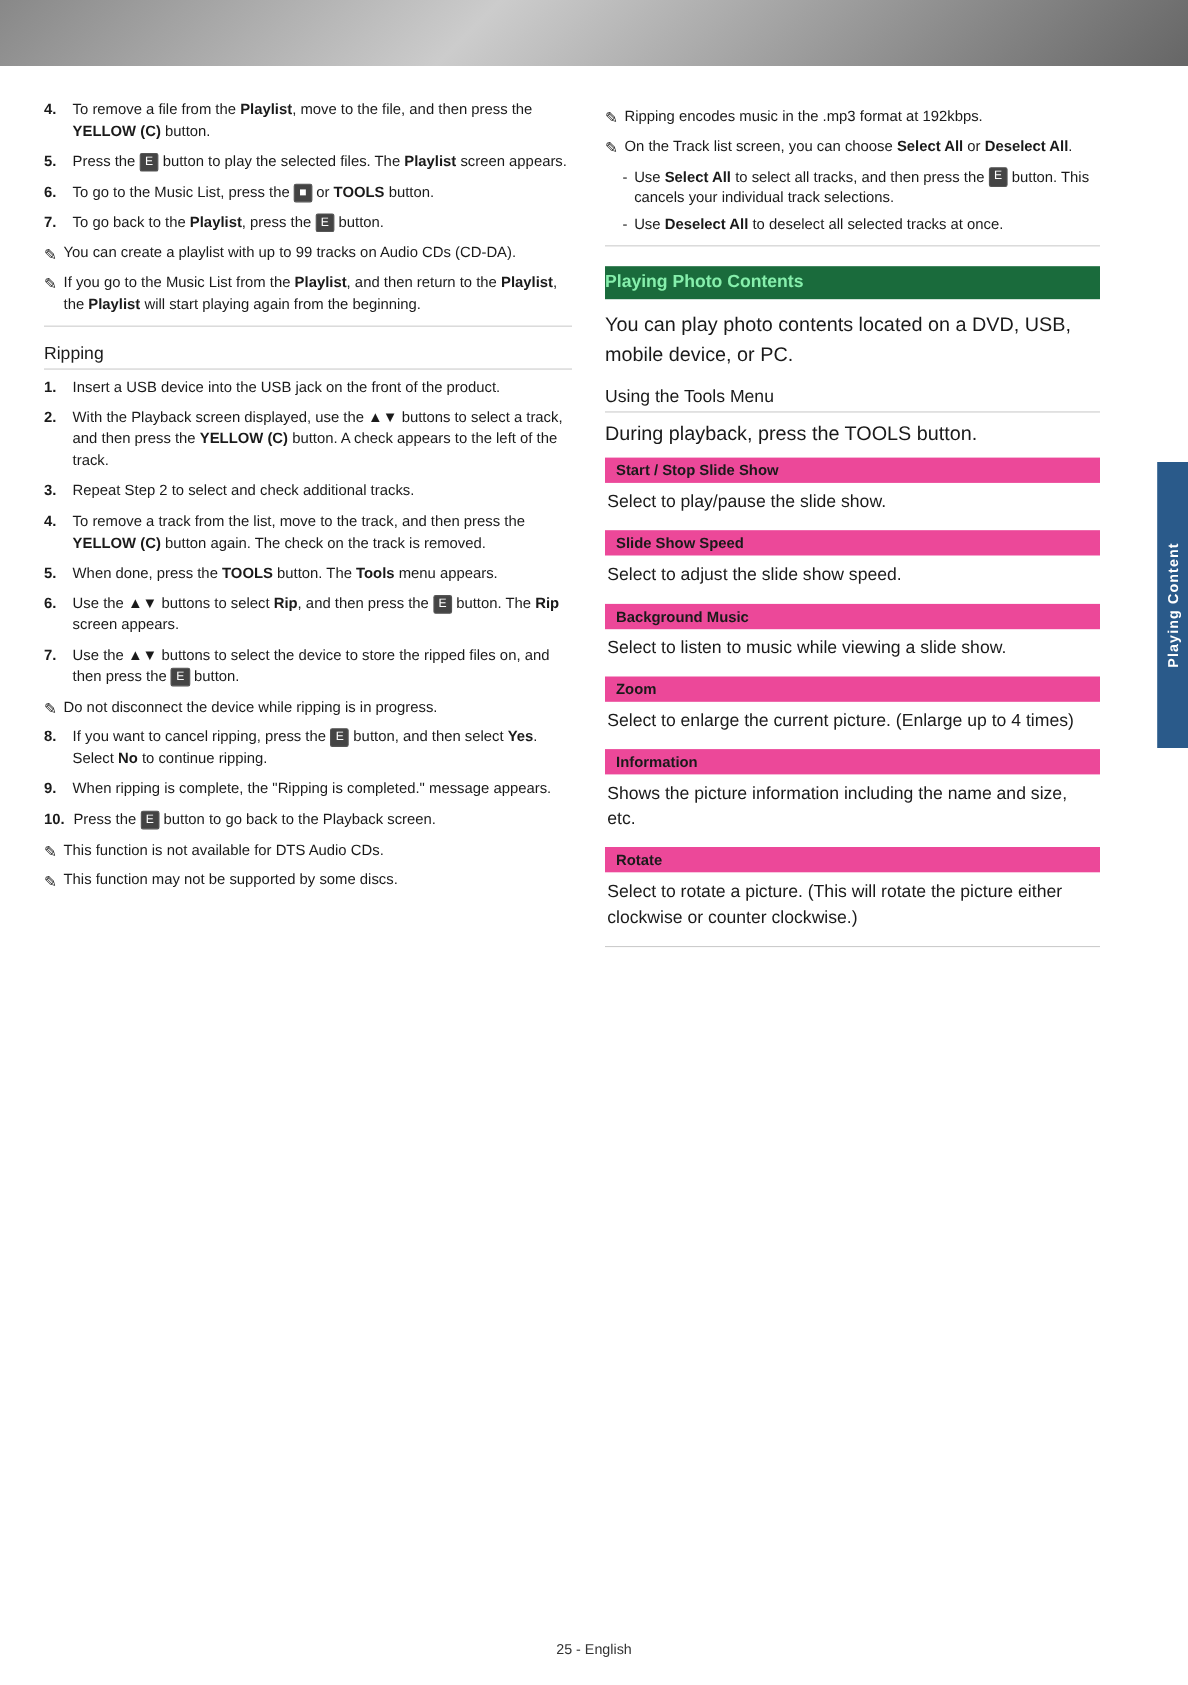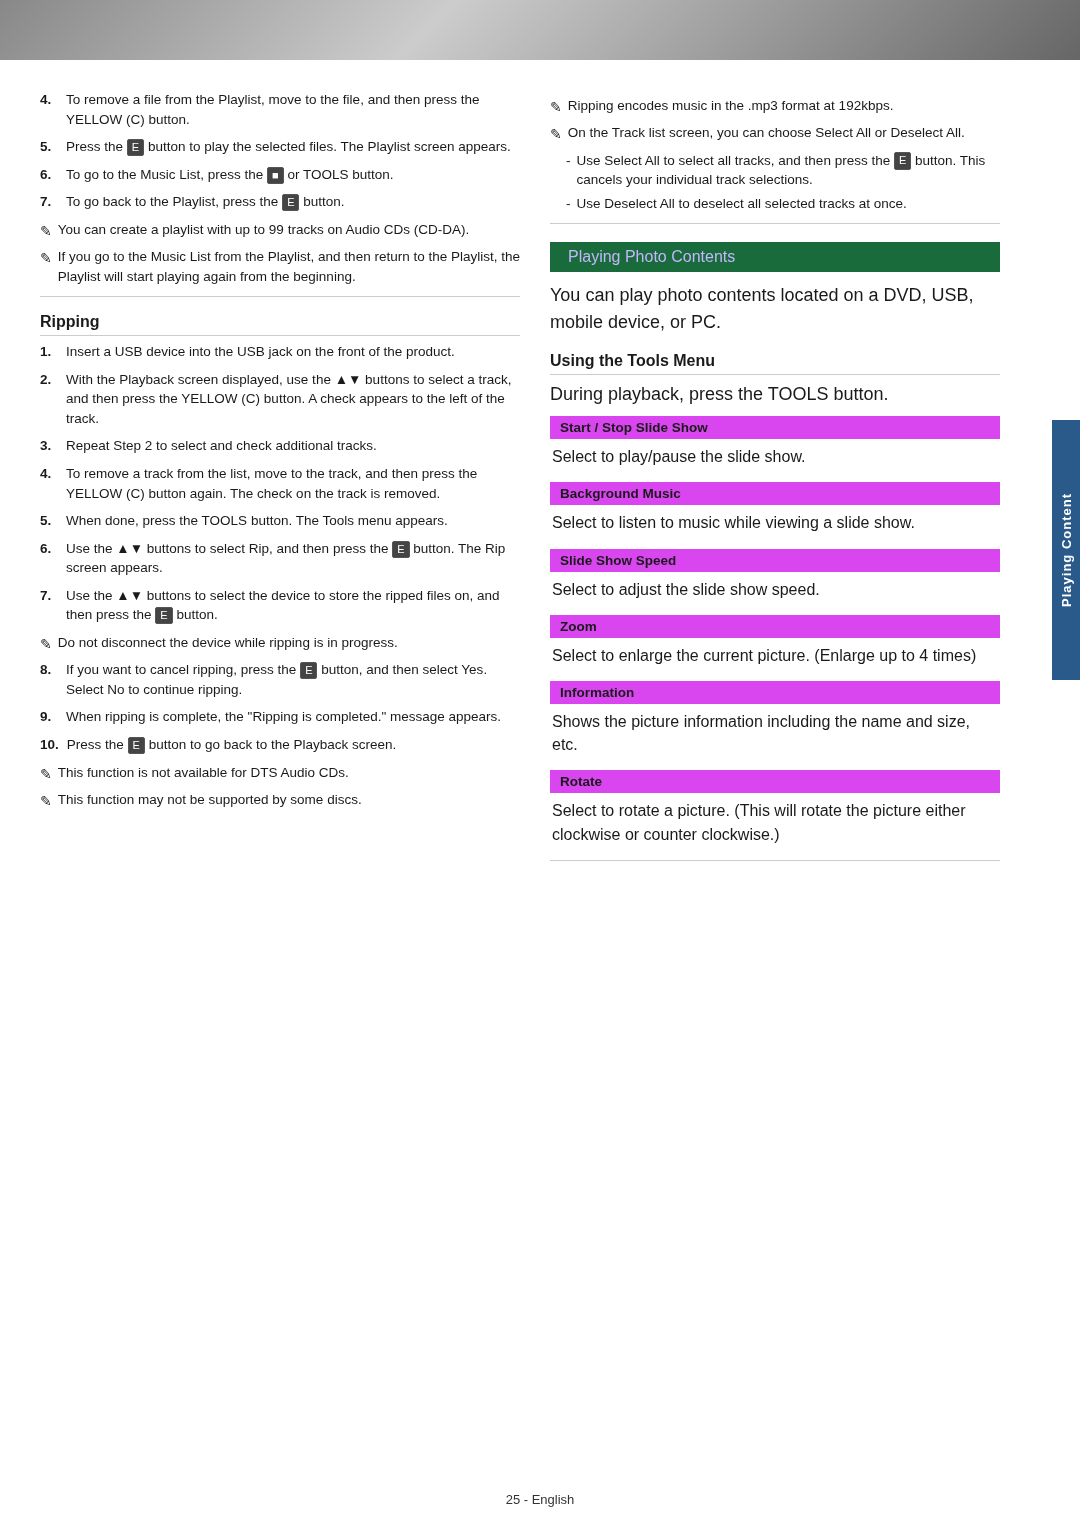--- a/index.html
+++ b/index.html
@@ -62,32 +62,32 @@
     
     .right-col {
       flex: 1;
       max-width: 480px;
       padding-right: 30px;
     }
 
     
     .section-heading {
       background: #1a6b3c;
-      color: #c4b5fd;
+      color: #86efac;
+      font-size: 16px;
+      font-weight: bold;
+      padding: 6px 0;
+      margin-bottom: 10px;
+      margin-top: 18px;
+    }
+
+    
+    .subsection-heading {
       font-size: 16px;
       font-weight: normal;
-      padding: 6px 18px;
-      margin-bottom: 10px;
-      margin-top: 18px;
-    }
-
-    
-    .subsection-heading {
-      font-size: 16px;
-      font-weight: bold;
       margin-bottom: 6px;
       margin-top: 16px;
       border-bottom: 1px solid #ccc;
       padding-bottom: 4px;
     }
 
     
     .num-list {
       list-style: none;
       padding: 0;
@@ -136,42 +136,42 @@
     }
     .dash-list li {
       display: flex;
       gap: 6px;
       margin-bottom: 4px;
       font-size: 13.5px;
       line-height: 1.45;
     }
 
     b, strong {
-      font-weight: normal;
+      font-weight: bold;
     }
 
     
     .btn-icon {
       display: inline-block;
       border: 1px solid #555;
       background: #444;
       color: white;
       font-size: 11px;
       padding: 1px 4px;
       border-radius: 2px;
       vertical-align: middle;
       line-height: 1.2;
     }
 
     
     .tools-item {
       margin-bottom: 14px;
     }
     .tools-item-header {
-      background: #d946ef;
+      background: #ec4899;
       font-weight: bold;
       font-size: 13.5px;
       padding: 4px 10px;
       margin-bottom: 6px;
     }
     .tools-item-desc {
       font-size: 16px;
       line-height: 1.45;
       padding: 0 2px;
       margin-bottom: 4px;
@@ -360,30 +360,30 @@
 
     <div class="tools-item">
       <div class="tools-item-header">
         <span>Start / Stop Slide Show</span>
       </div>
       <p class="tools-item-desc">Select to play/pause the slide show.</p>
     </div>
 
     <div class="tools-item">
       <div class="tools-item-header">
+        <span>Slide Show Speed</span>
+      </div>
+      <p class="tools-item-desc">Select to adjust the slide show speed.</p>
+    </div>
+
+    <div class="tools-item">
+      <div class="tools-item-header">
         <span>Background Music</span>
       </div>
       <p class="tools-item-desc">Select to listen to music while viewing a slide show.</p>
-    </div>
-
-    <div class="tools-item">
-      <div class="tools-item-header">
-        <span>Slide Show Speed</span>
-      </div>
-      <p class="tools-item-desc">Select to adjust the slide show speed.</p>
     </div>
 
     <div class="tools-item">
       <div class="tools-item-header">
         <span>Zoom</span>
       </div>
       <p class="tools-item-desc">Select to enlarge the current picture. (Enlarge up to 4 times)</p>
     </div>
 
     <div class="tools-item">

